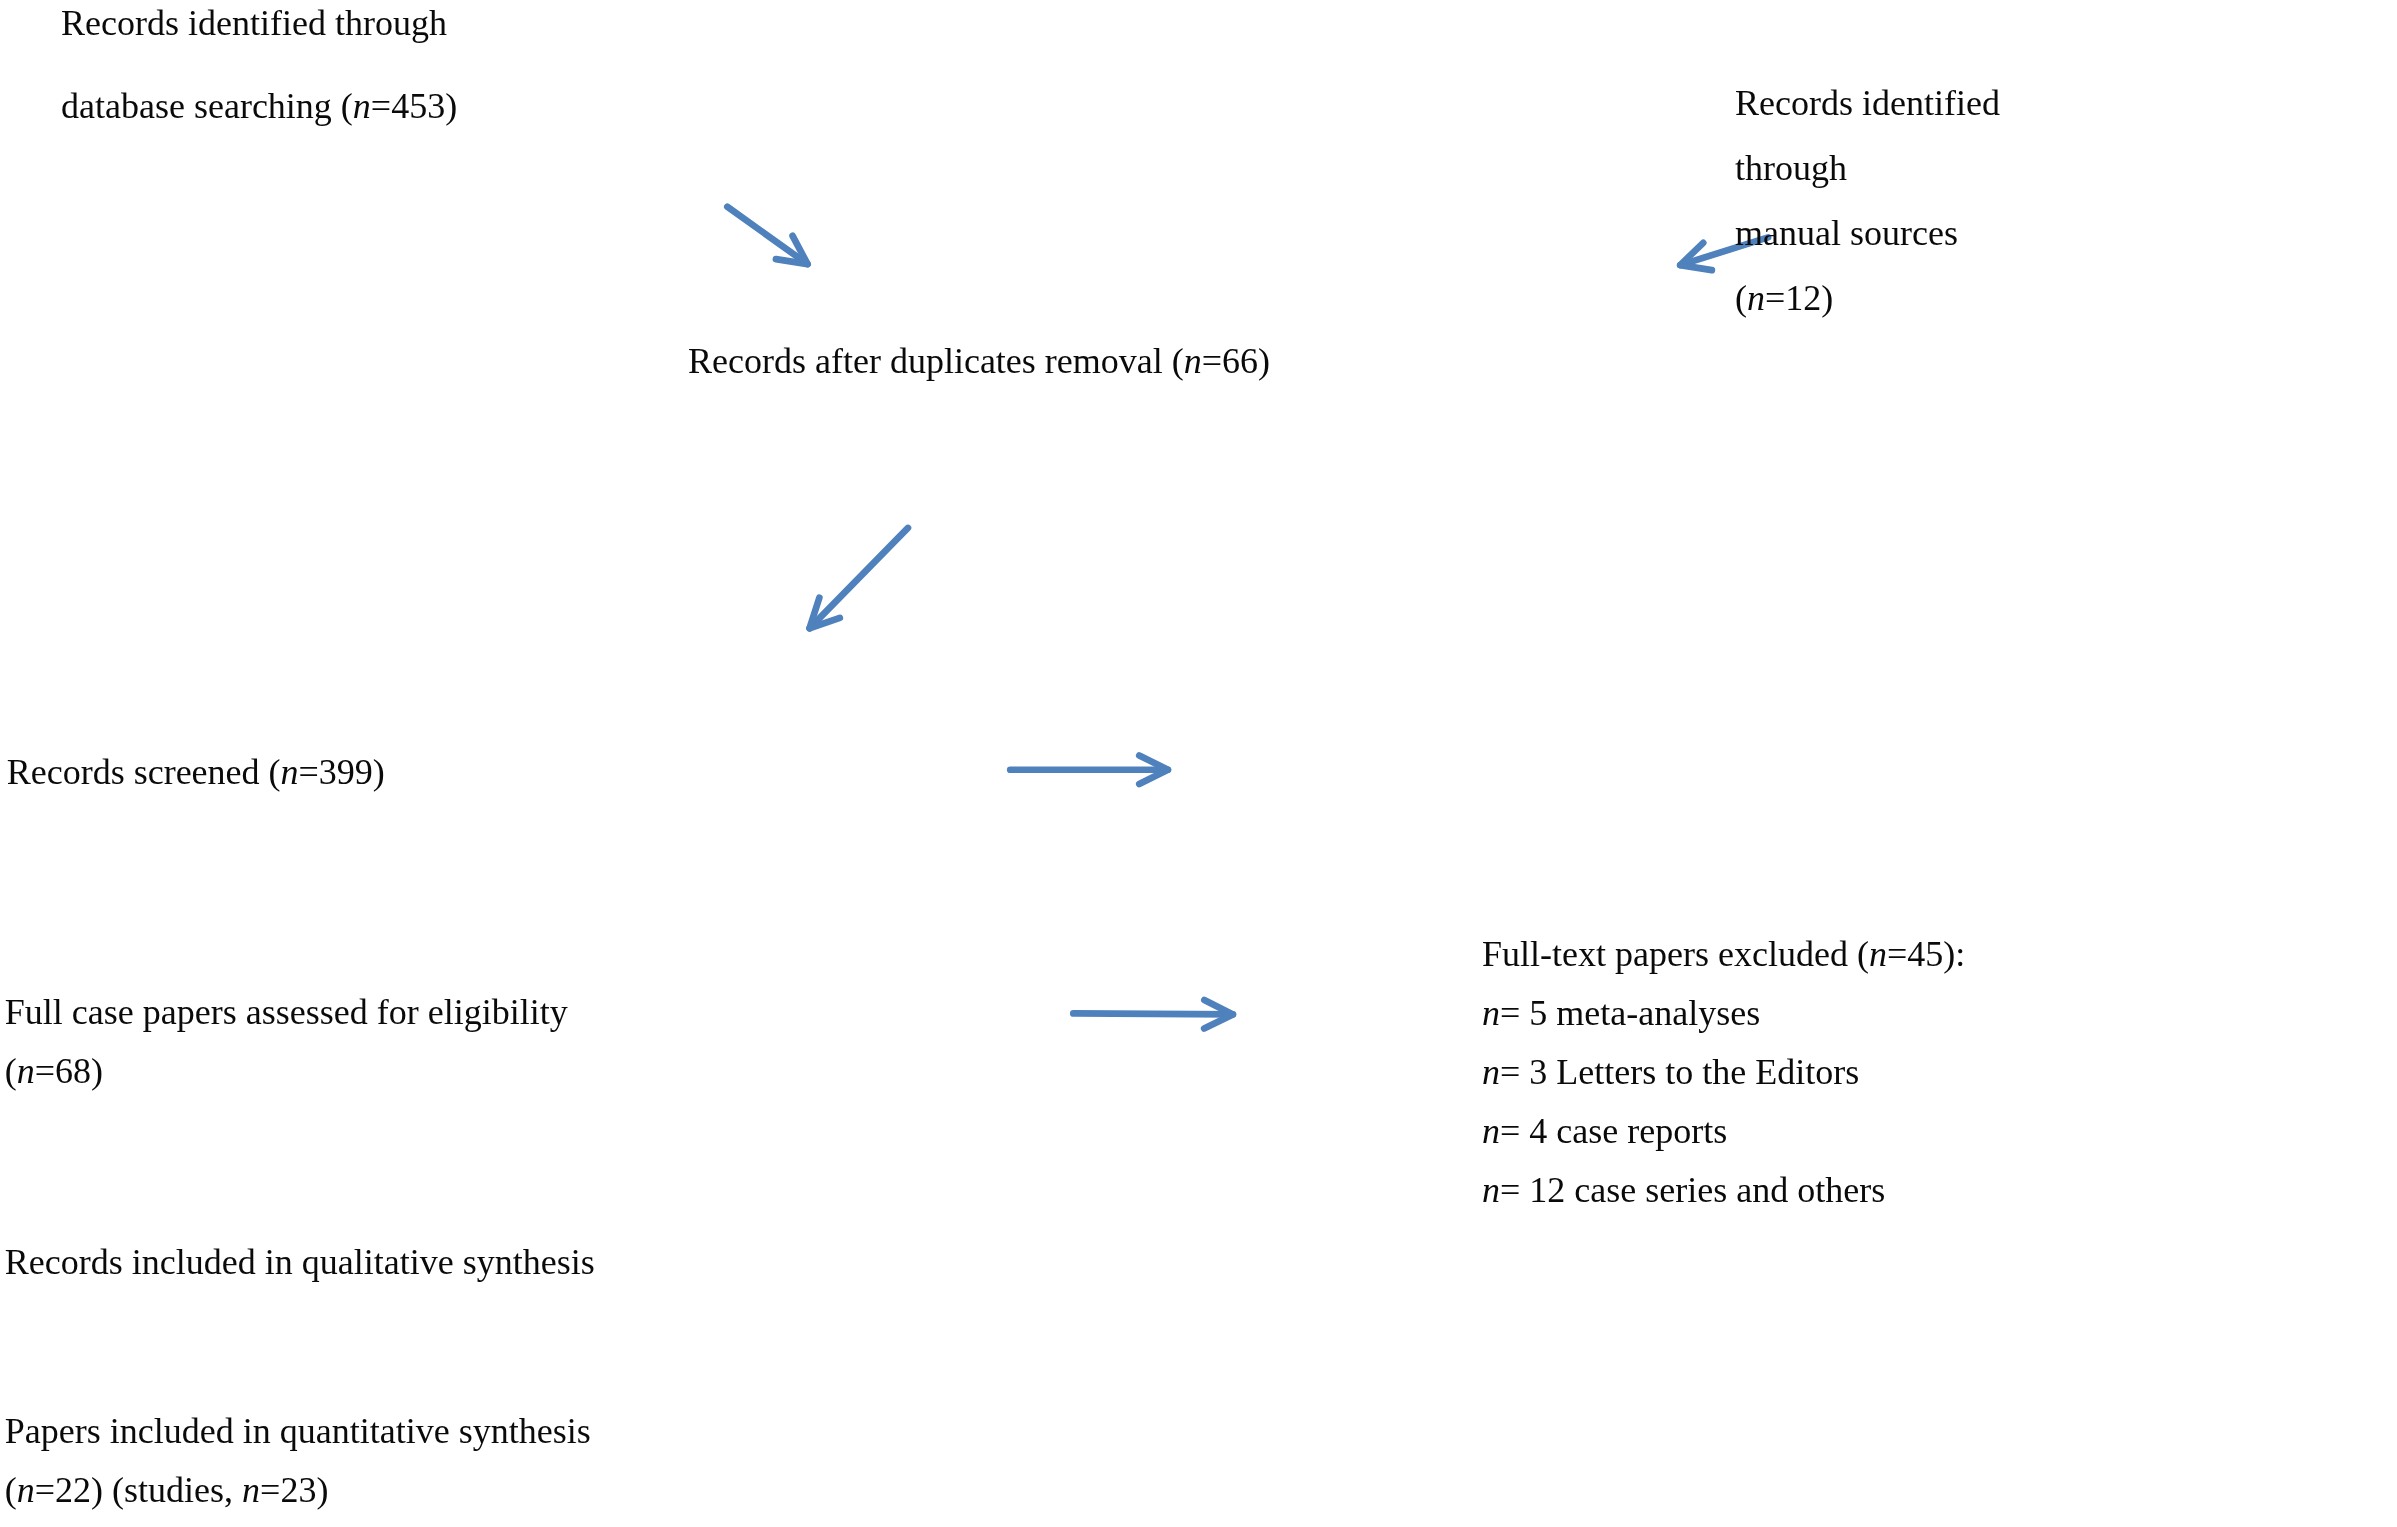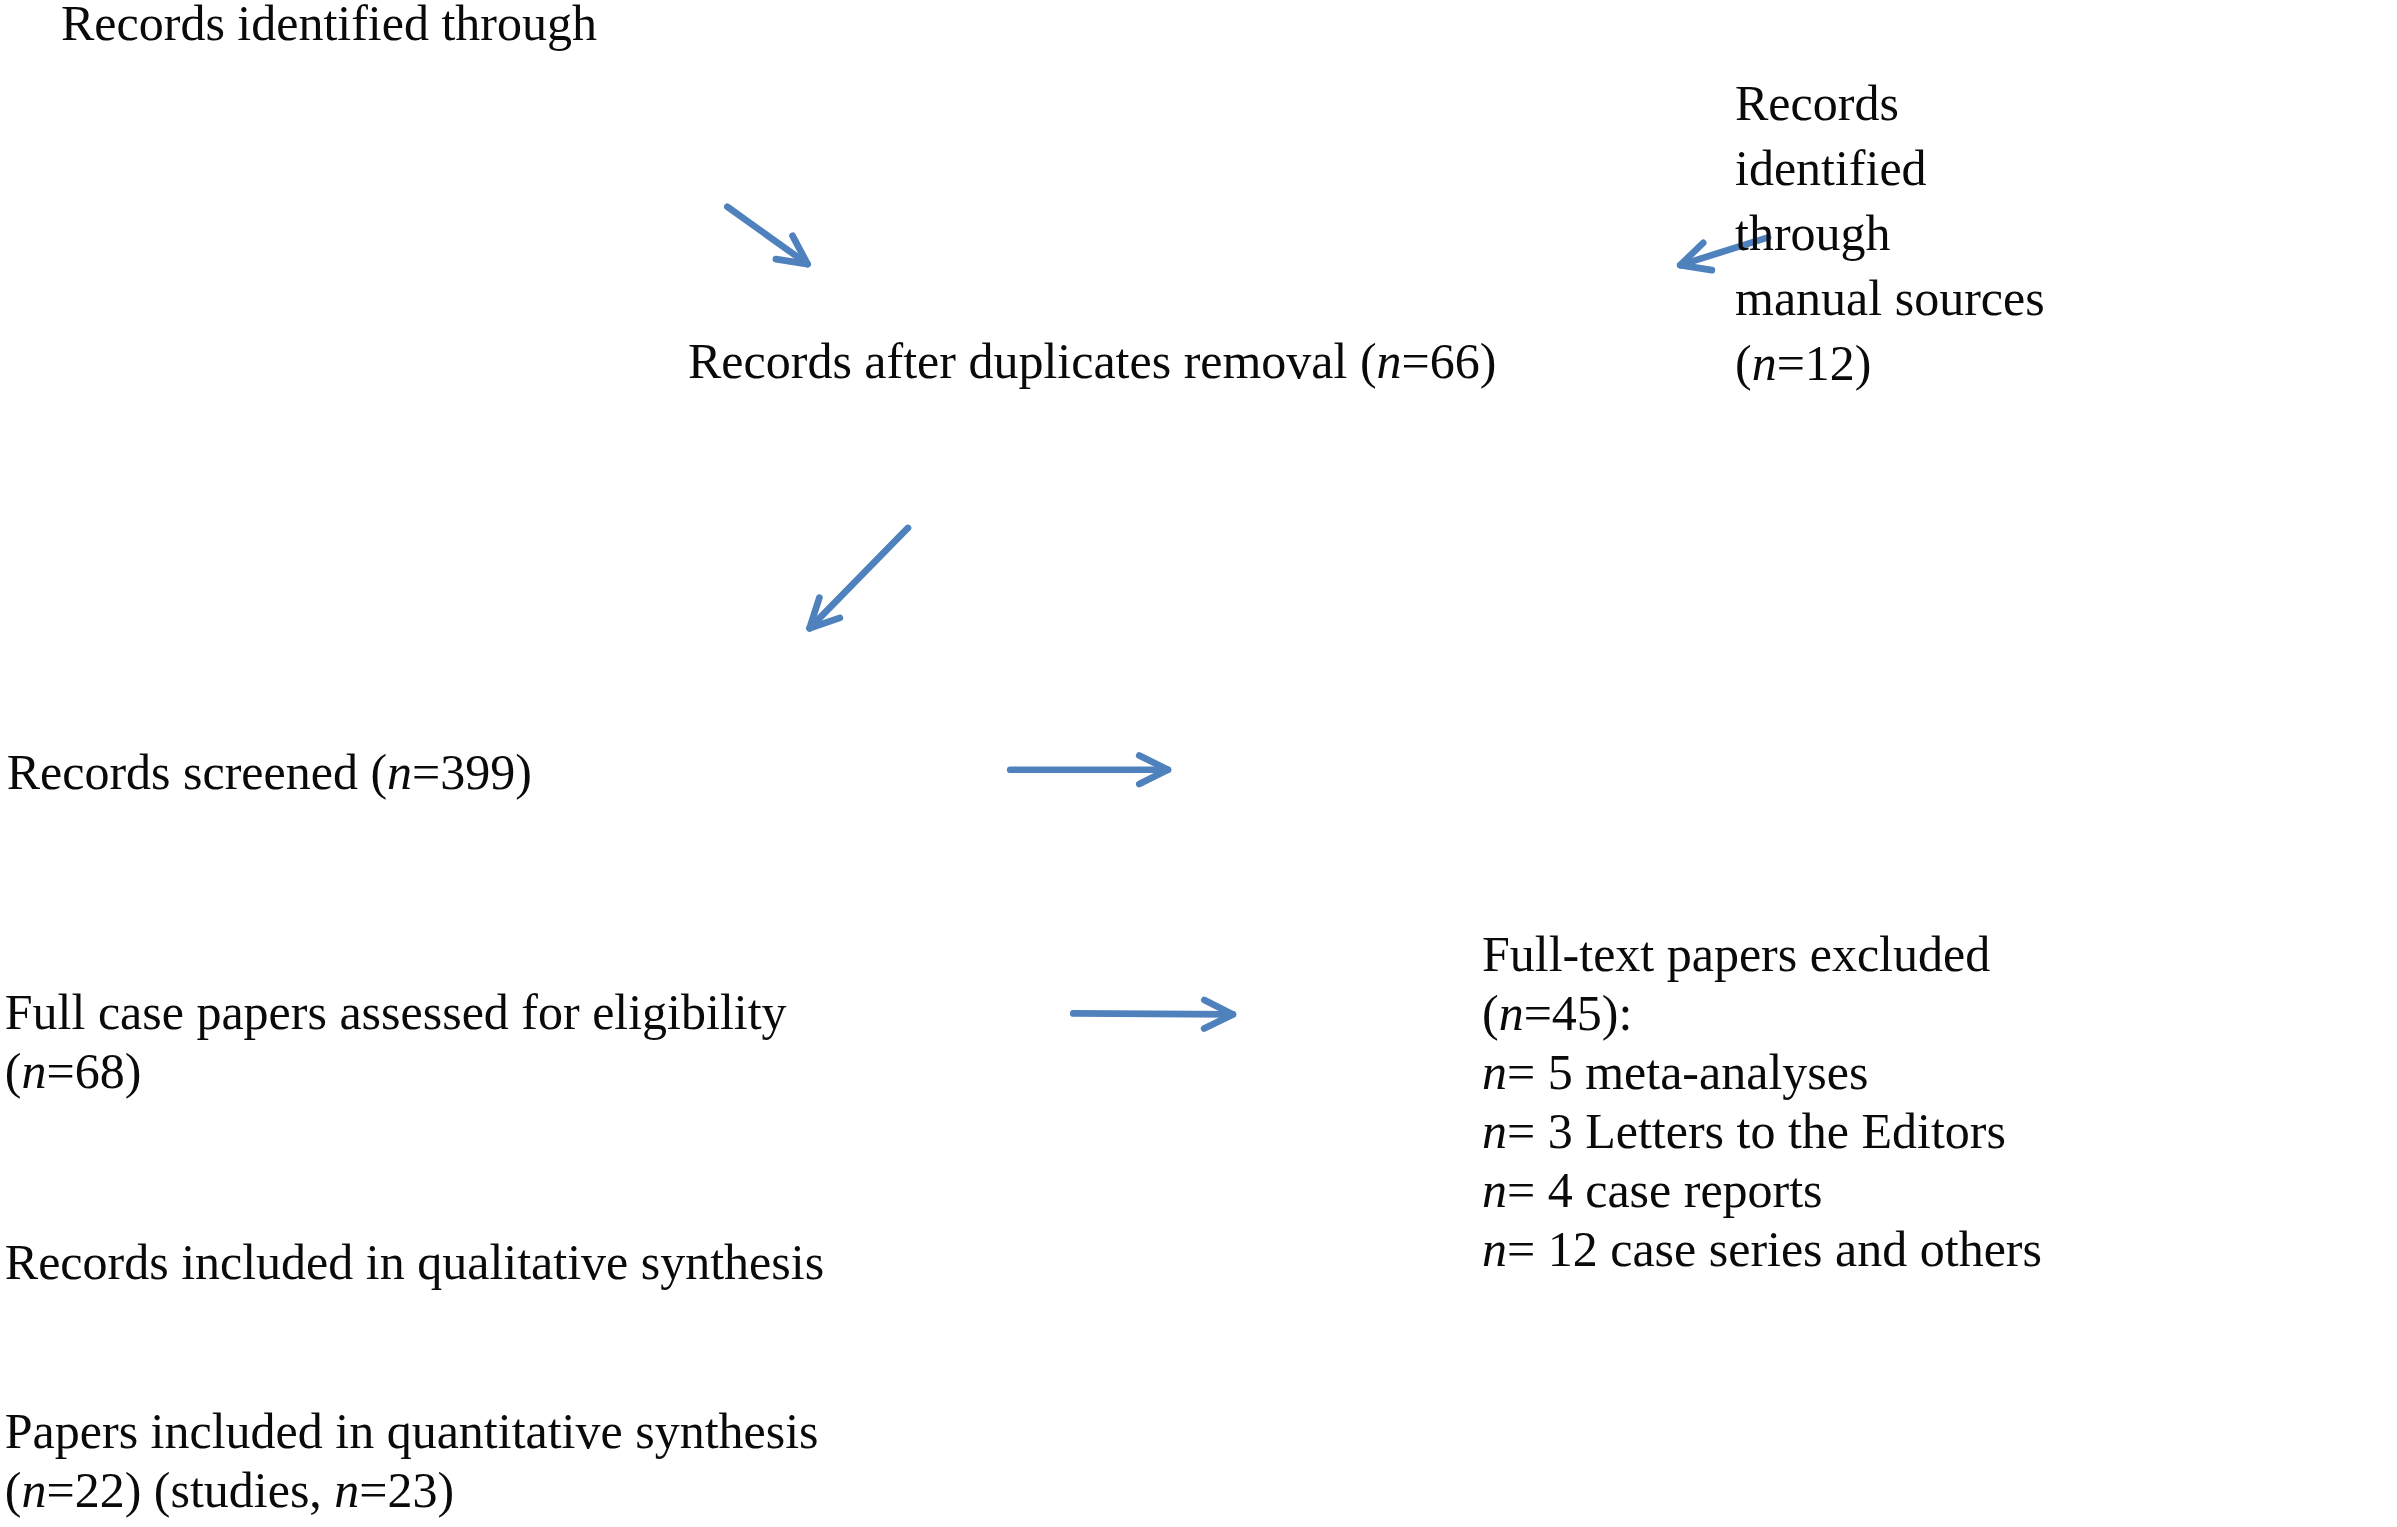--- a/index.html
+++ b/index.html
@@ -7,21 +7,21 @@
     --text-color:#0a0a0a;
   }
   html,body{margin:0;padding:0;background:#ffffff;}
   .canvas{
     position:relative;
     width:2048px;
     height:1528px;
     background:#ffffff;
     overflow:hidden;
     font-family:"Liberation Serif","DejaVu Serif",serif;
-    font-size:50px;
+    font-size:36px;
     color:var(--text-color);
   }
   .tb{position:absolute;white-space:nowrap;}
   .line{white-space:pre-wrap;}
   .line i{font-style:italic;}
   #arrows{position:absolute;left:0;top:0;width:2397px;height:1528px;}
   #arrows line{stroke:var(--arrow-color);stroke-width:7;stroke-linecap:round;}
   #arrows path{stroke:var(--arrow-color);stroke-width:7;fill:none;stroke-linecap:round;stroke-linejoin:round;}
   
   #b-db{left:61px;top:-18px;line-height:83px;}
@@ -47,20 +47,21 @@
     </defs>
     <line x1="761" y1="216" x2="845" y2="276" marker-end="url(#ah)"></line>
     <line x1="1850" y1="248" x2="1758" y2="277" marker-end="url(#ah)"></line>
     <line x1="950" y1="552" x2="847" y2="657" marker-end="url(#ah)"></line>
     <line x1="1057" y1="805" x2="1222" y2="805" marker-end="url(#ah)"></line>
     <line x1="1123" y1="1060" x2="1290" y2="1061" marker-end="url(#ah)"></line>
   </svg>
 
   <div class="tb" id="b-db">
     <div class="line">Records identified through</div>
+    <div class="line">database searching (<i>n</i>=453)</div>
   </div>
 
   <div class="tb" id="b-manual">
     <div class="line">Records identified through</div>
     <div class="line">manual sources  (<i>n</i>=12)</div>
   </div>
 
   <div class="tb" id="b-dup">
     <div class="line">Records after duplicates removal (<i>n</i>=66)</div>
   </div>

